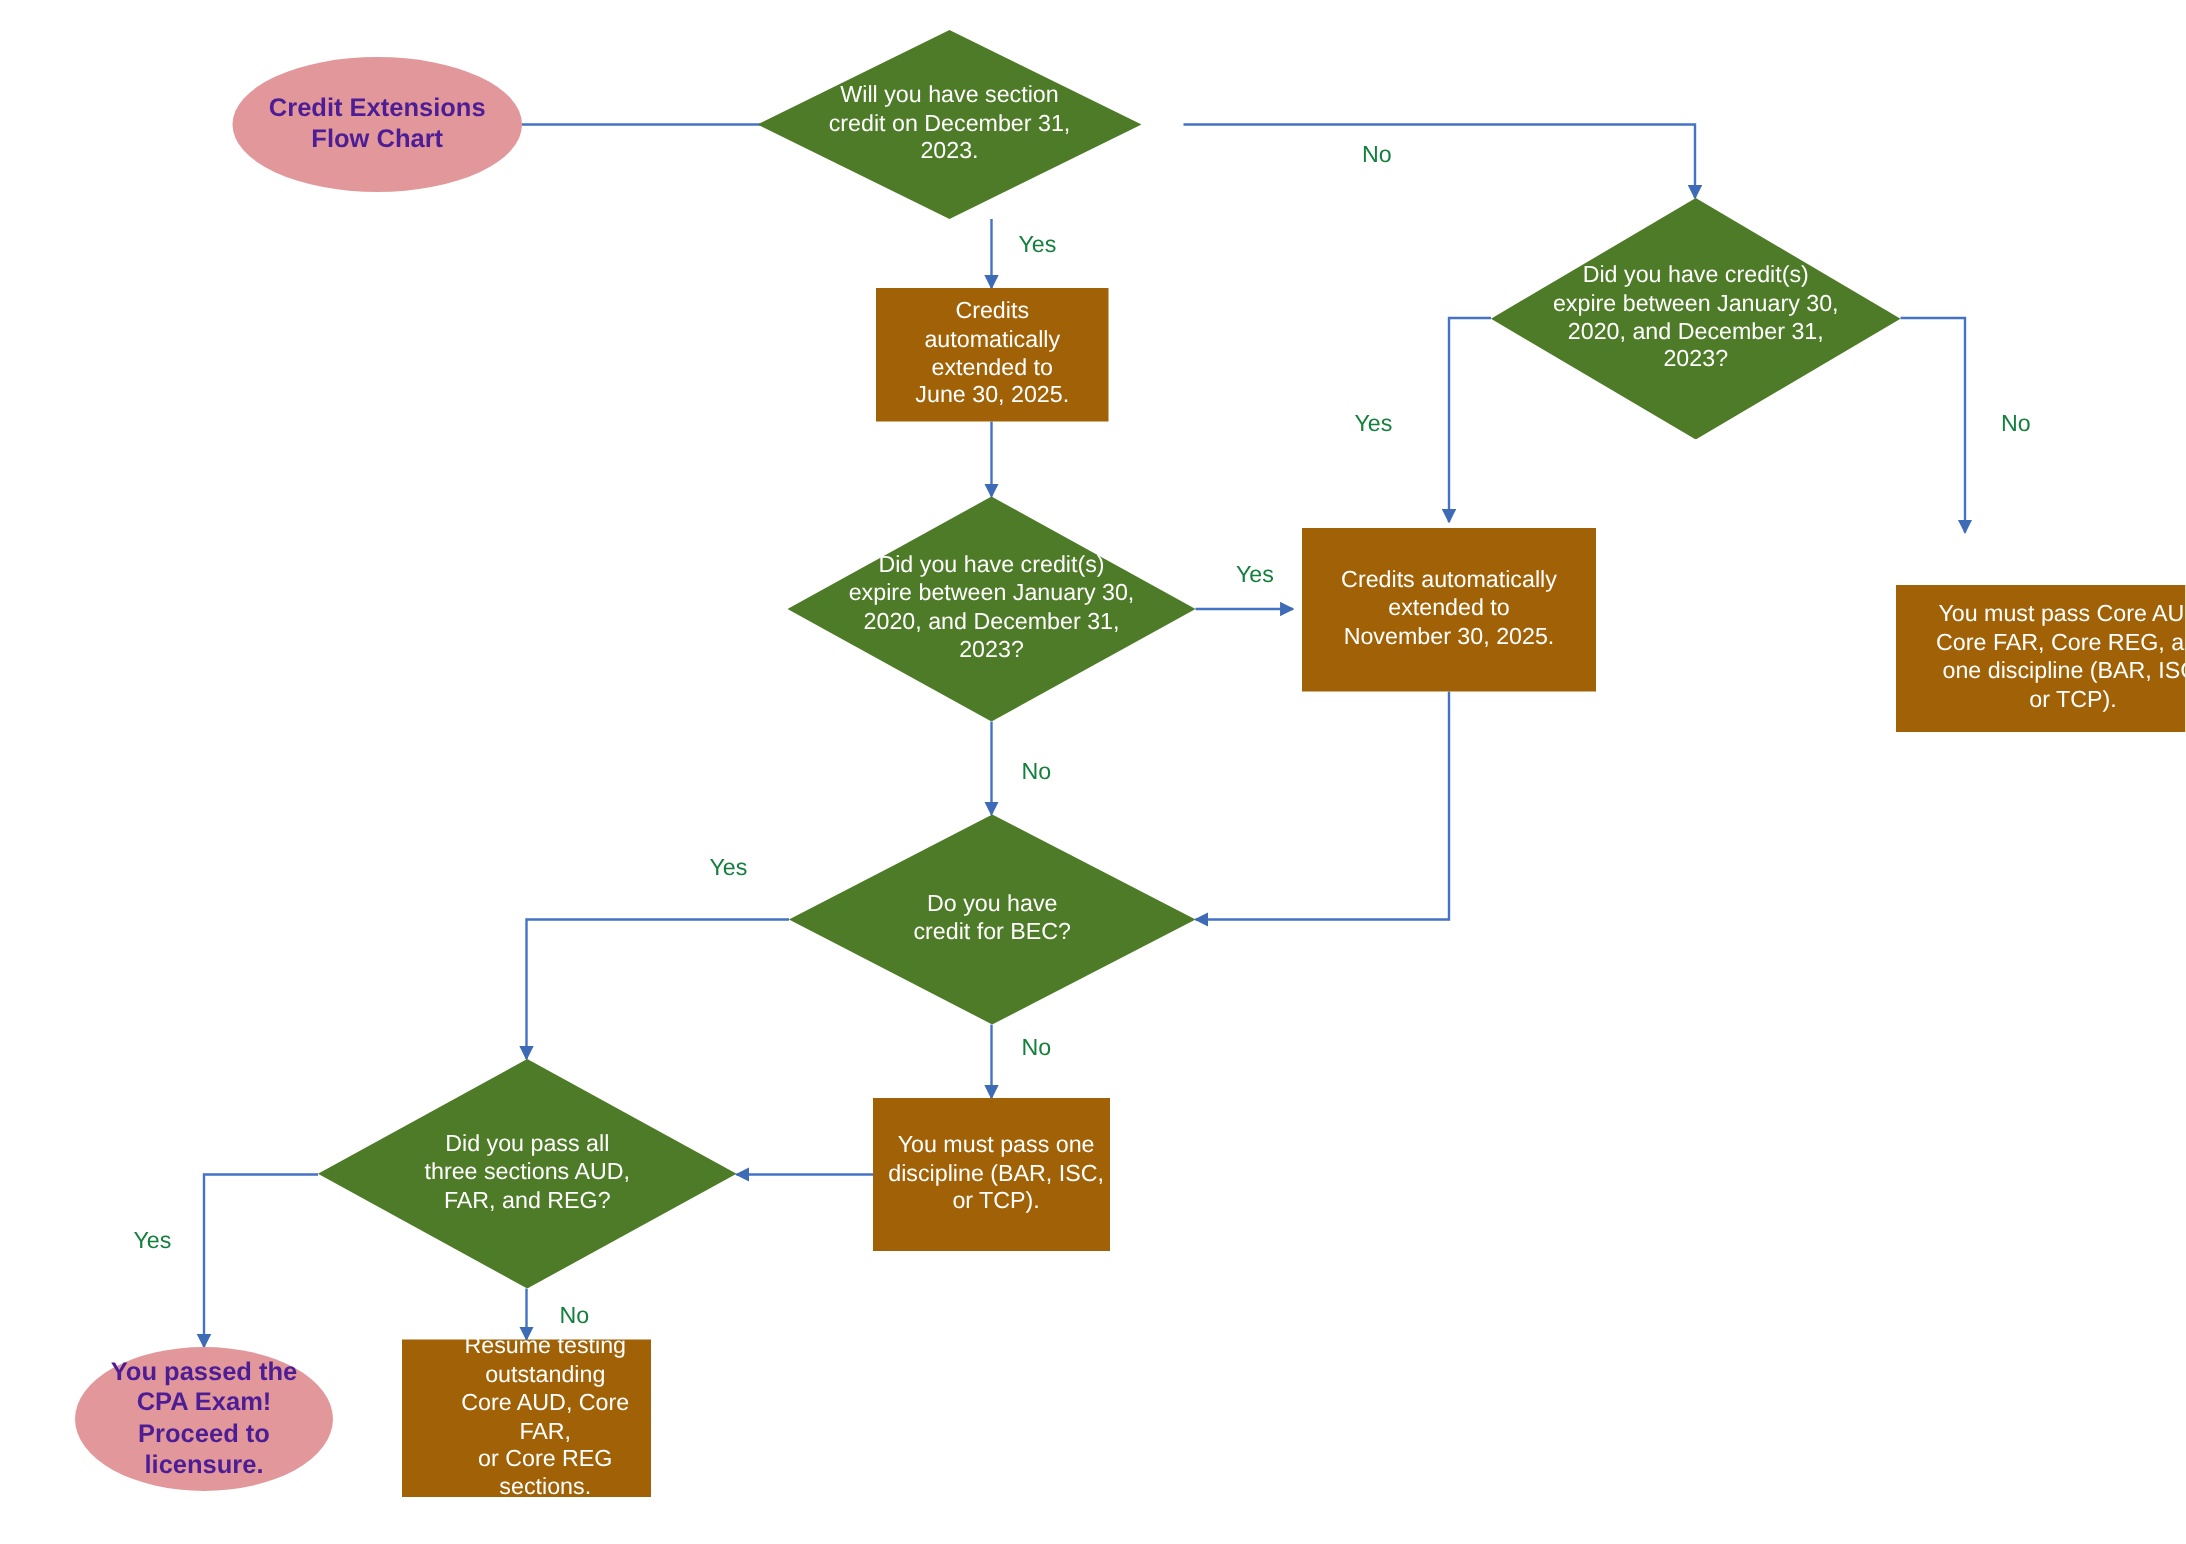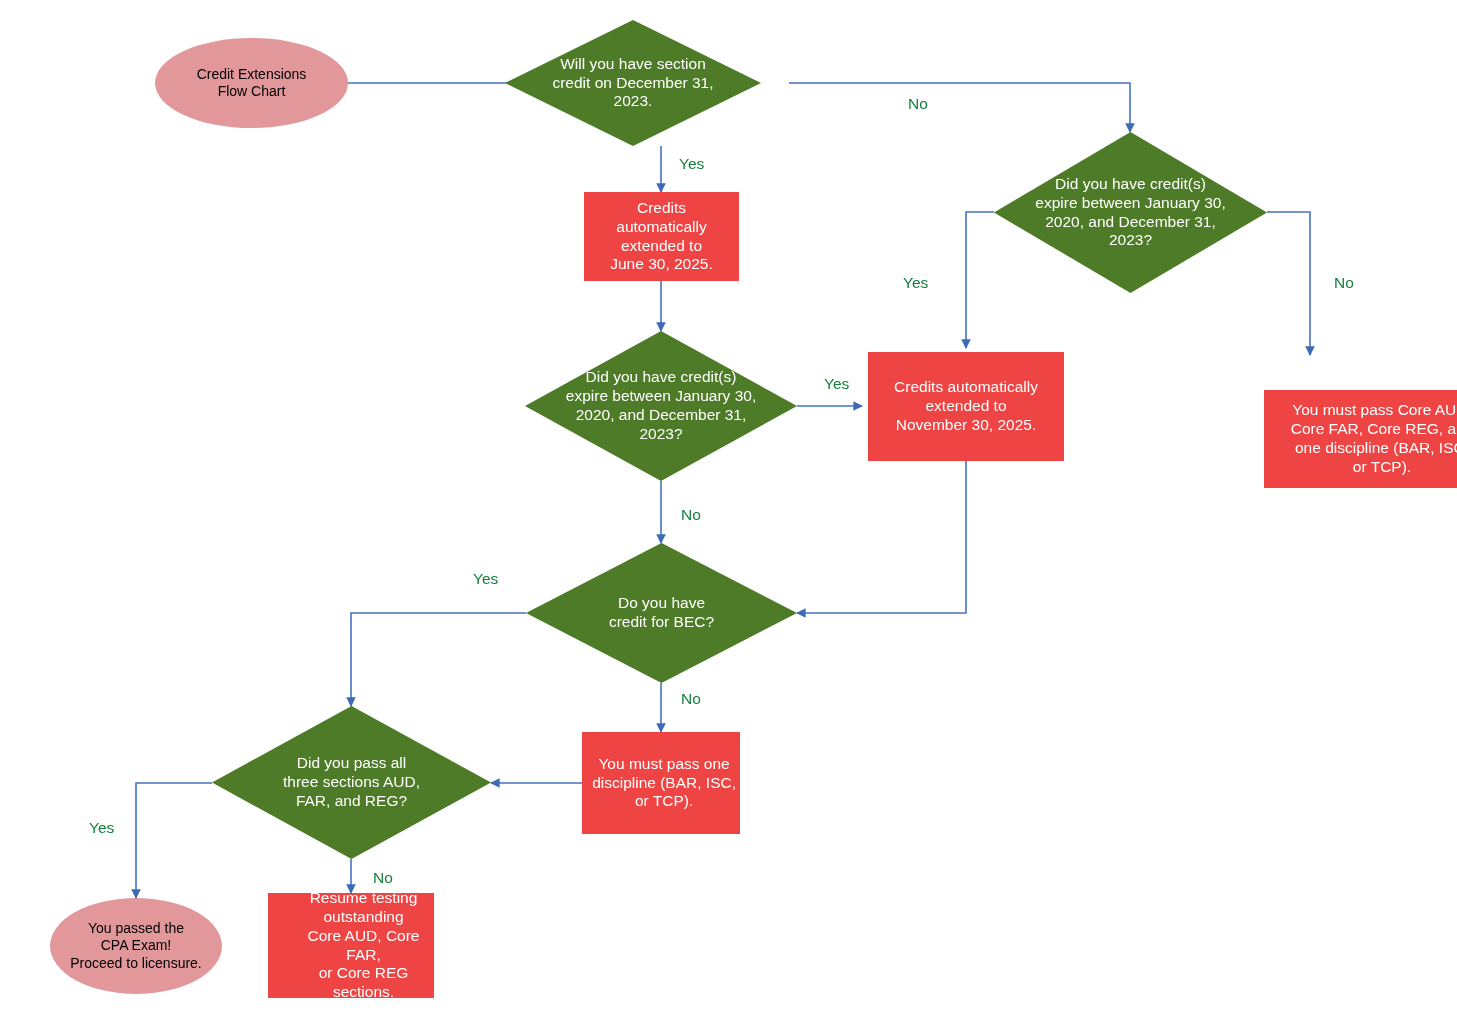--- a/index.html
+++ b/index.html
@@ -36,27 +36,27 @@
   }
   .node .label {
     white-space: pre-line;
     line-height: 1.22;
     padding: 0 4px;
   }
   
   .terminator {
     background: #E2989B;
     border-radius: 50%;
-    color: #000000;
-    font-weight: normal;
-    font-size: 14px;
+    color: #4c1d95;
+    font-weight: bold;
+    font-size: 17px;
   }
   
   .process {
-    background: #ef4444;
+    background: #a16207;
     color: #ffffff;
     font-size: 15.5px;
   }
   
   .decision {
     color: #ffffff;
     font-size: 15.5px;
   }
   .decision .diamond-bg {
     position: absolute;

